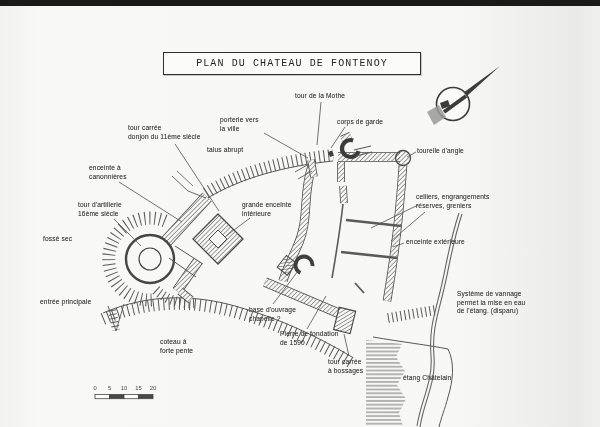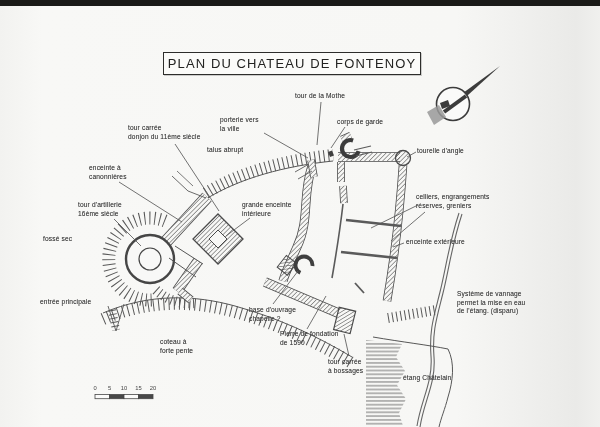--- a/index.html
+++ b/index.html
@@ -3,21 +3,21 @@
 <meta charset="utf-8">
 <style>
   html,body{margin:0;padding:0;background:#ddd;}
   .page{position:relative;width:600px;height:427px;overflow:hidden;
         background:linear-gradient(90deg,#f2f2f0 0%,#f8f8f6 7%,#f7f7f5 76%,#eaeae8 96%,#f0f0ee 100%);
         font-family:"Liberation Sans",sans-serif;}
   .topbar{position:absolute;left:0;top:0;width:600px;height:6px;background:#1a1a18;}
   .title-box{position:absolute;left:163px;top:52px;width:256px;height:21px;
         border:1.4px solid #2d2d2b;background:rgba(253,253,252,.6);
         display:flex;align-items:center;justify-content:center;
-        font-family:Liberation Sans, sans-serif;font-size:13px;letter-spacing:1.1px;color:#232321;
+        font-family:Liberation Mono, monospace;font-size:10px;letter-spacing:1.1px;color:#232321;
         box-shadow:1px 1px 0 rgba(120,120,120,.35);}
   .lbl{position:absolute;font-size:6.6px;line-height:1.32;color:#3e3e3e;
         white-space:pre-line;letter-spacing:.15px;text-shadow:0 0 .5px rgba(80,80,80,.55);}
   .num{position:absolute;font-size:5.8px;color:#454545;transform:translateX(-50%);}
   svg.plan{position:absolute;left:0;top:0;}
 </style>
 </head>
 <body>
 
 <div class="page">

